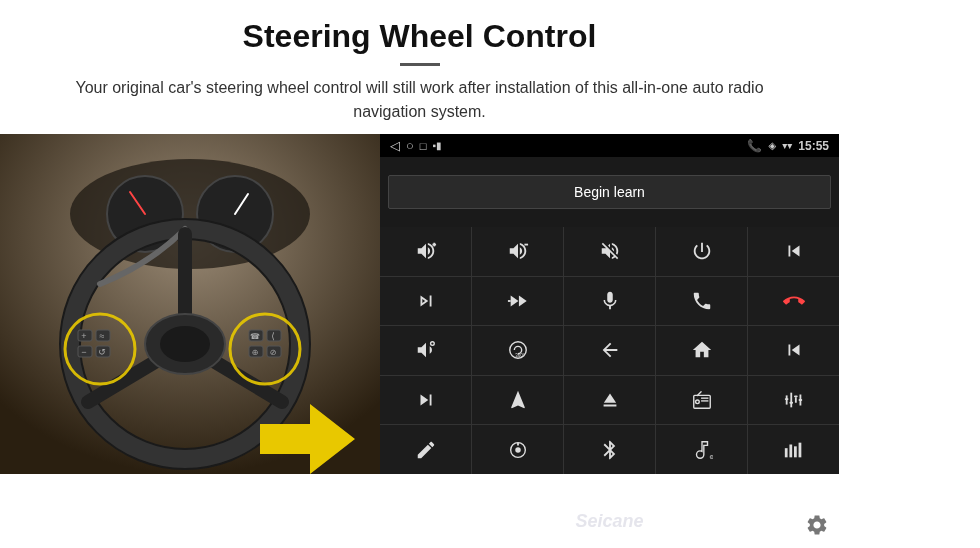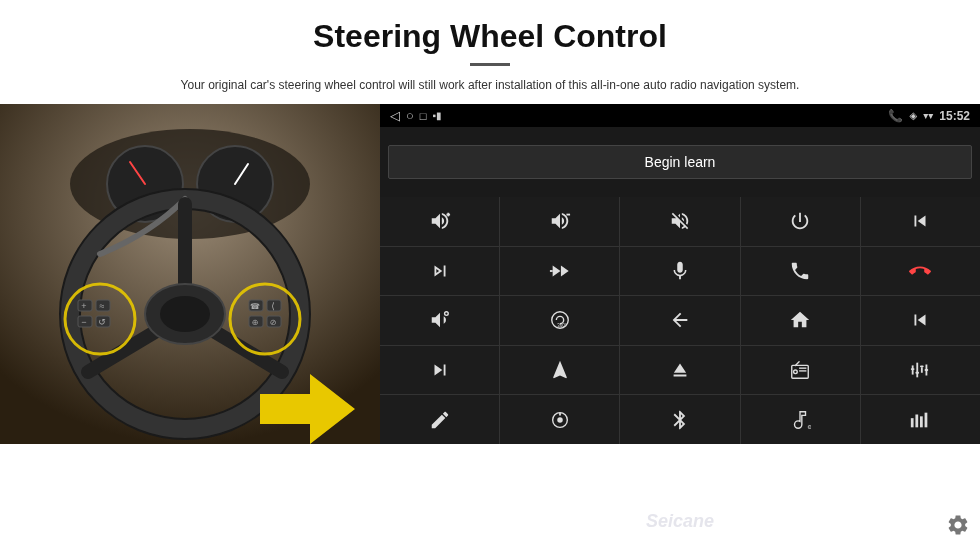--- a/index.html
+++ b/index.html
@@ -5,21 +5,21 @@
     * { margin: 0; padding: 0; box-sizing: border-box; }
     body {
       width: 980px;
       height: 548px;
       background: #fff;
       font-family: Arial, sans-serif;
       overflow: hidden;
     }
 
     .page-wrapper {
-      width: 980px;
+      width: 839px;
       height: 548px;
       display: flex;
       flex-direction: column;
       align-items: center;
     }
 
     .header-section {
       text-align: center;
       padding: 18px 60px 10px;
       width: 100%;
@@ -33,21 +33,21 @@
     }
 
     .title-divider {
       width: 40px;
       height: 3px;
       background: #555;
       margin: 0 auto 10px;
     }
 
     .subtitle {
-      font-size: 12px;
+      font-size: 16px;
       color: #333;
       line-height: 1.5;
       max-width: 700px;
       margin: 0 auto;
     }
 
     .content-row {
       display: flex;
       width: 100%;
       flex: 1;
@@ -259,21 +259,21 @@
           <div class="status-left">
             <span style="font-size:13px;">◁</span>
             <span style="font-size:13px;">○</span>
             <span style="font-size:11px;">□</span>
             <span style="font-size:10px;">▪▮</span>
           </div>
           <div class="status-right">
             <span>📞</span>
             <span style="font-size:10px;">◈</span>
             <span style="font-size:10px;">▾▾</span>
-            <span style="font-weight:bold;">15:52</span>
+            <span style="font-weight:bold;">15:55</span>
           </div>
         </div>
 
         <div class="begin-learn-row">
           <button class="begin-learn-btn">Begin learn</button>
         </div>
 
         <div class="controls-grid">
 
           <div class="ctrl-btn">

